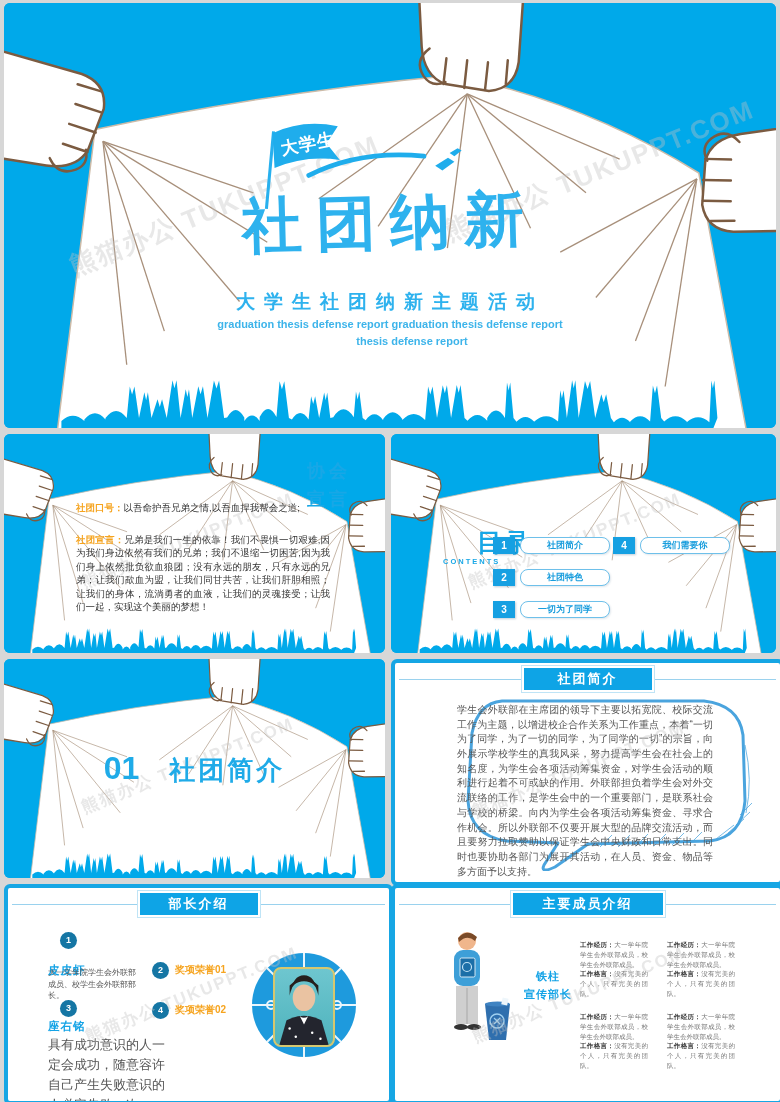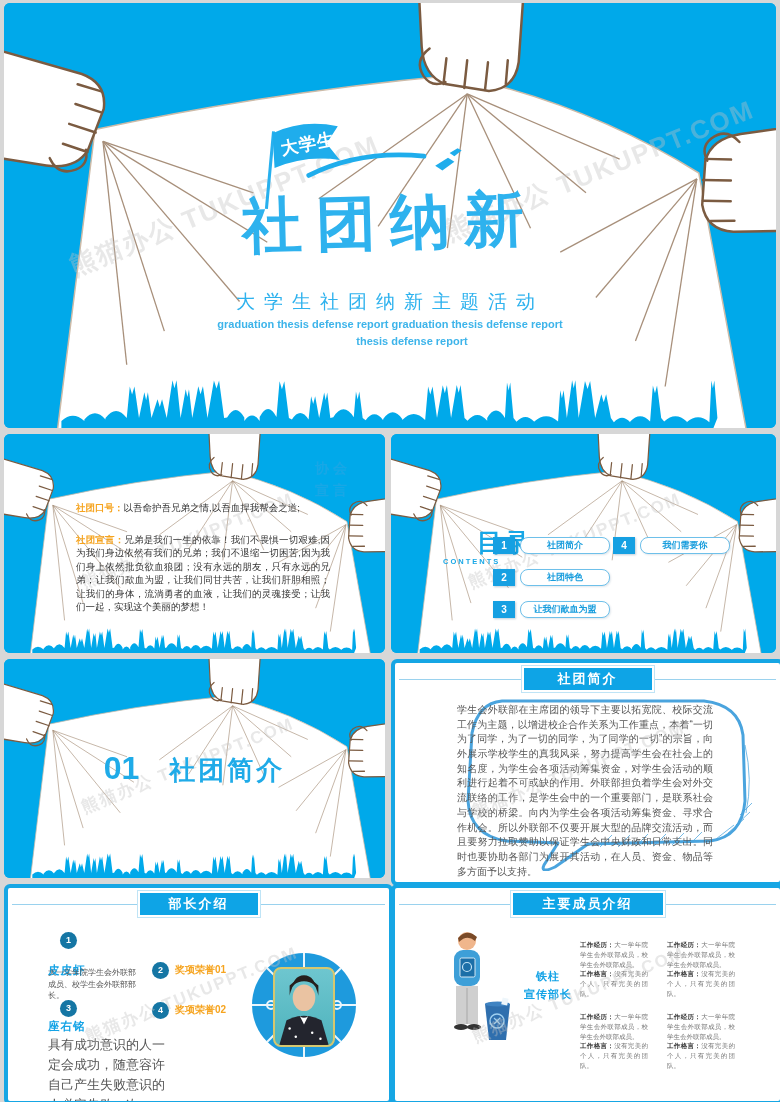--- a/index.html
+++ b/index.html
@@ -23,25 +23,25 @@
   
   .flag{position:absolute;left:242px;top:116px;width:102px;height:94px;}
   .flag .pole{stroke:#28b0ee;stroke-width:3;fill:none;}
   .flag .flagbody{fill:#1fadec;}
   .flag text{fill:#fff;font-weight:bold;font-size:17px;letter-spacing:1px;}
   .swoosh{position:absolute;left:300px;top:140px;width:160px;height:40px;}
   .swoosh path{fill:none;stroke:#1fadec;stroke-width:6;stroke-linecap:round;}
   .swoosh .spark{fill:#1fadec;stroke:none;}
   .cover-title{position:absolute;left:0;right:0;top:180px;text-align:center;font-size:60px;font-weight:800;color:var(--lightBlue,#2eb2ee);letter-spacing:14px;transform:rotate(-1.5deg);}
   .cover-en{position:absolute;left:0;right:0;top:258px;text-align:center;font-size:20px;font-weight:700;color:var(--lightBlue,#2eb2ee);letter-spacing:4px;}
-  .cover-cn{position:absolute;left:0;right:0;top:286px;text-align:center;font-size:19px;font-weight:400;color:var(--lightBlue,#2eb2ee);letter-spacing:9px;}
+  .cover-cn{position:absolute;left:0;right:0;top:286px;text-align:center;font-size:19px;font-weight:700;color:var(--lightBlue,#2eb2ee);letter-spacing:9px;}
   .cover-tag1,.cover-tag2{position:absolute;left:0;right:0;text-align:center;font-size:11px;font-weight:600;color:#3db4ea;}
   .cover-tag1{top:315px;} .cover-tag2{top:332px;padding-left:44px;}
   
-  .corner-title{position:absolute;right:34px;top:24px;font-size:14px;font-weight:bold;color:var(--accent,#18a7e6);letter-spacing:4px;line-height:1.55;}
+  .corner-title{position:absolute;right:34px;top:24px;font-size:18px;font-weight:bold;color:var(--accent,#18a7e6);letter-spacing:4px;line-height:1.55;}
   .slogan-row{position:absolute;left:72px;top:68px;width:300px;font-size:9.5px;color:var(--textDark,#333);}
   .decl-para{position:absolute;left:72px;top:99px;width:254px;font-size:9.5px;line-height:1.42;color:var(--textDark,#333);text-align:justify;}
   .olabel{color:var(--orange,#f6a41f);font-weight:bold;}
   
   .toc-head{position:absolute;left:50px;top:92px;font-size:25px;font-weight:800;color:var(--accent,#1ea9e6);letter-spacing:3px;margin-left:36px;}
   .toc-sub{position:absolute;left:52px;top:123px;font-size:7.5px;font-weight:bold;color:var(--accent,#1ea9e6);letter-spacing:2px;}
   .toc-item{position:absolute;display:flex;align-items:center;}
   .ti-num{width:22px;height:17px;background:#16a0e2;color:#fff;font-size:10px;font-weight:bold;text-align:center;line-height:17px;box-shadow:1px 1px 2px rgba(0,60,100,.25);}
   .ti-pill{margin-left:5px;width:88px;height:15px;border:1px solid #6ec0ea;border-radius:8px;background:#fff;color:#189ddd;font-size:9px;font-weight:bold;text-align:center;line-height:15px;box-shadow:1px 1px 2px rgba(0,60,100,.12);}
   .ti-1{left:102px;top:103px;} .ti-2{left:102px;top:135px;} .ti-3{left:102px;top:167px;} .ti-4{left:222px;top:103px;}
@@ -276,21 +276,21 @@
     <div class="toc-item ti-1">
       <span class="ti-num">1</span>
       <span class="ti-pill">社团简介</span>
     </div>
     <div class="toc-item ti-2">
       <span class="ti-num">2</span>
       <span class="ti-pill">社团特色</span>
     </div>
     <div class="toc-item ti-3">
       <span class="ti-num">3</span>
-      <span class="ti-pill">让我们歃血为盟</span>
+      <span class="ti-pill">一切为了同学</span>
     </div>
     <div class="toc-item ti-4">
       <span class="ti-num">4</span>
       <span class="ti-pill">我们需要你</span>
     </div>
   </section>
 
   <section class="slide" id="s4">
     <div class="banner-bg">
         <svg viewBox="0 0 780 430" preserveAspectRatio="none">

